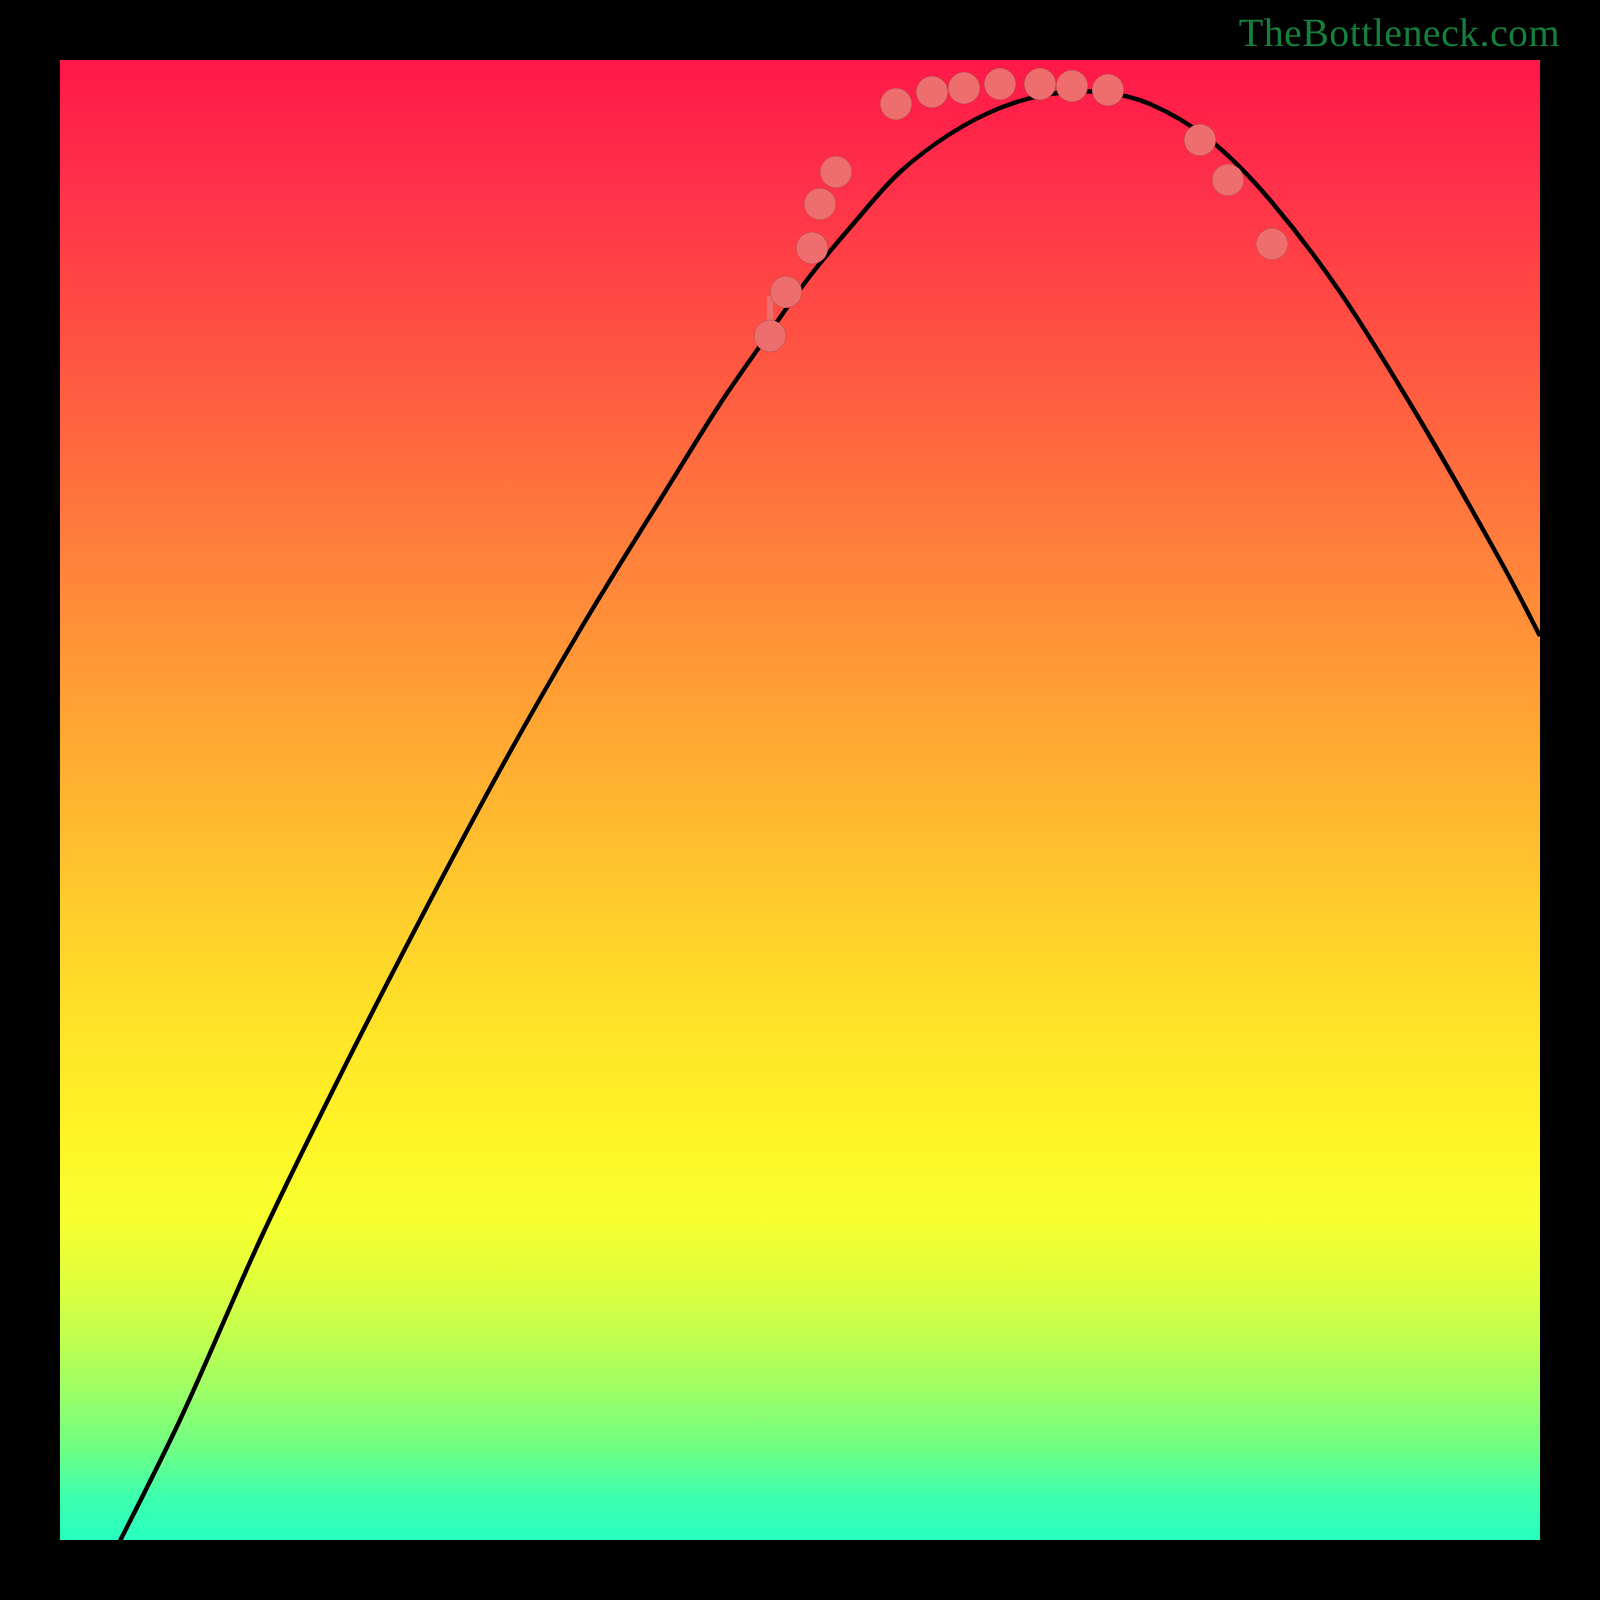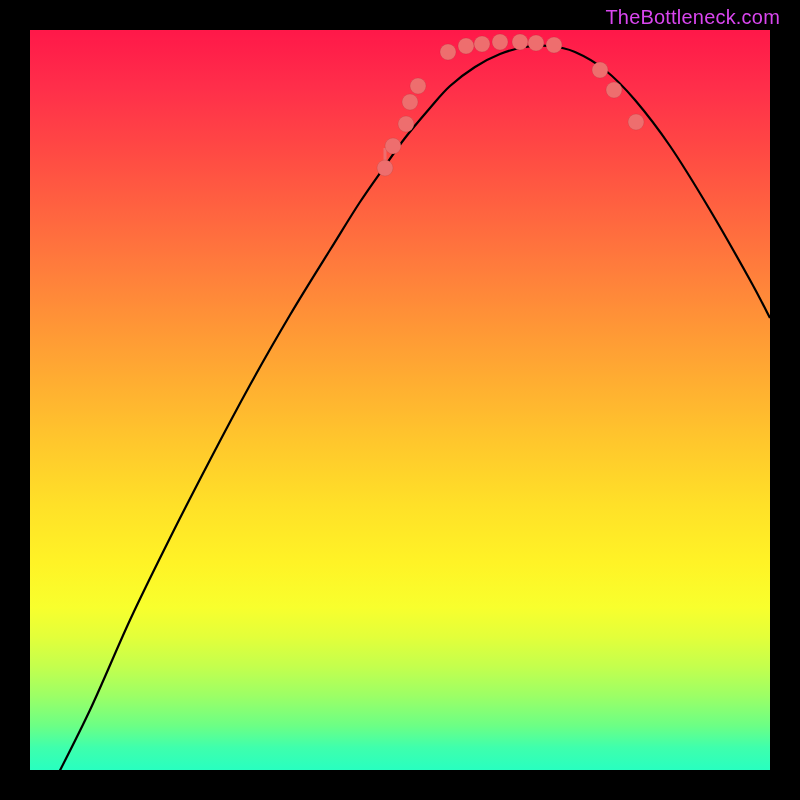--- a/index.html
+++ b/index.html
@@ -39,24 +39,24 @@
       #9cff66 90%,
       #6cff85 94%,
       #3effad 97%,
       #28ffc0 100%
     );
   }
   .attribution {
     position: absolute;
     top: 6px;
     right: 20px;
-    font-family: Liberation Sans, sans-serif;
+    font-family: Liberation Serif, serif;
     font-size: 20px;
     font-weight: 400;
-    color: #d946ef;
+    color: #15803d;
     letter-spacing: 0.2px;
   }
   svg.curve {
     position: absolute;
     inset: 0;
   }
   .curve-path {
     fill: none;
     stroke: #000;
     stroke-width: 2.2;

